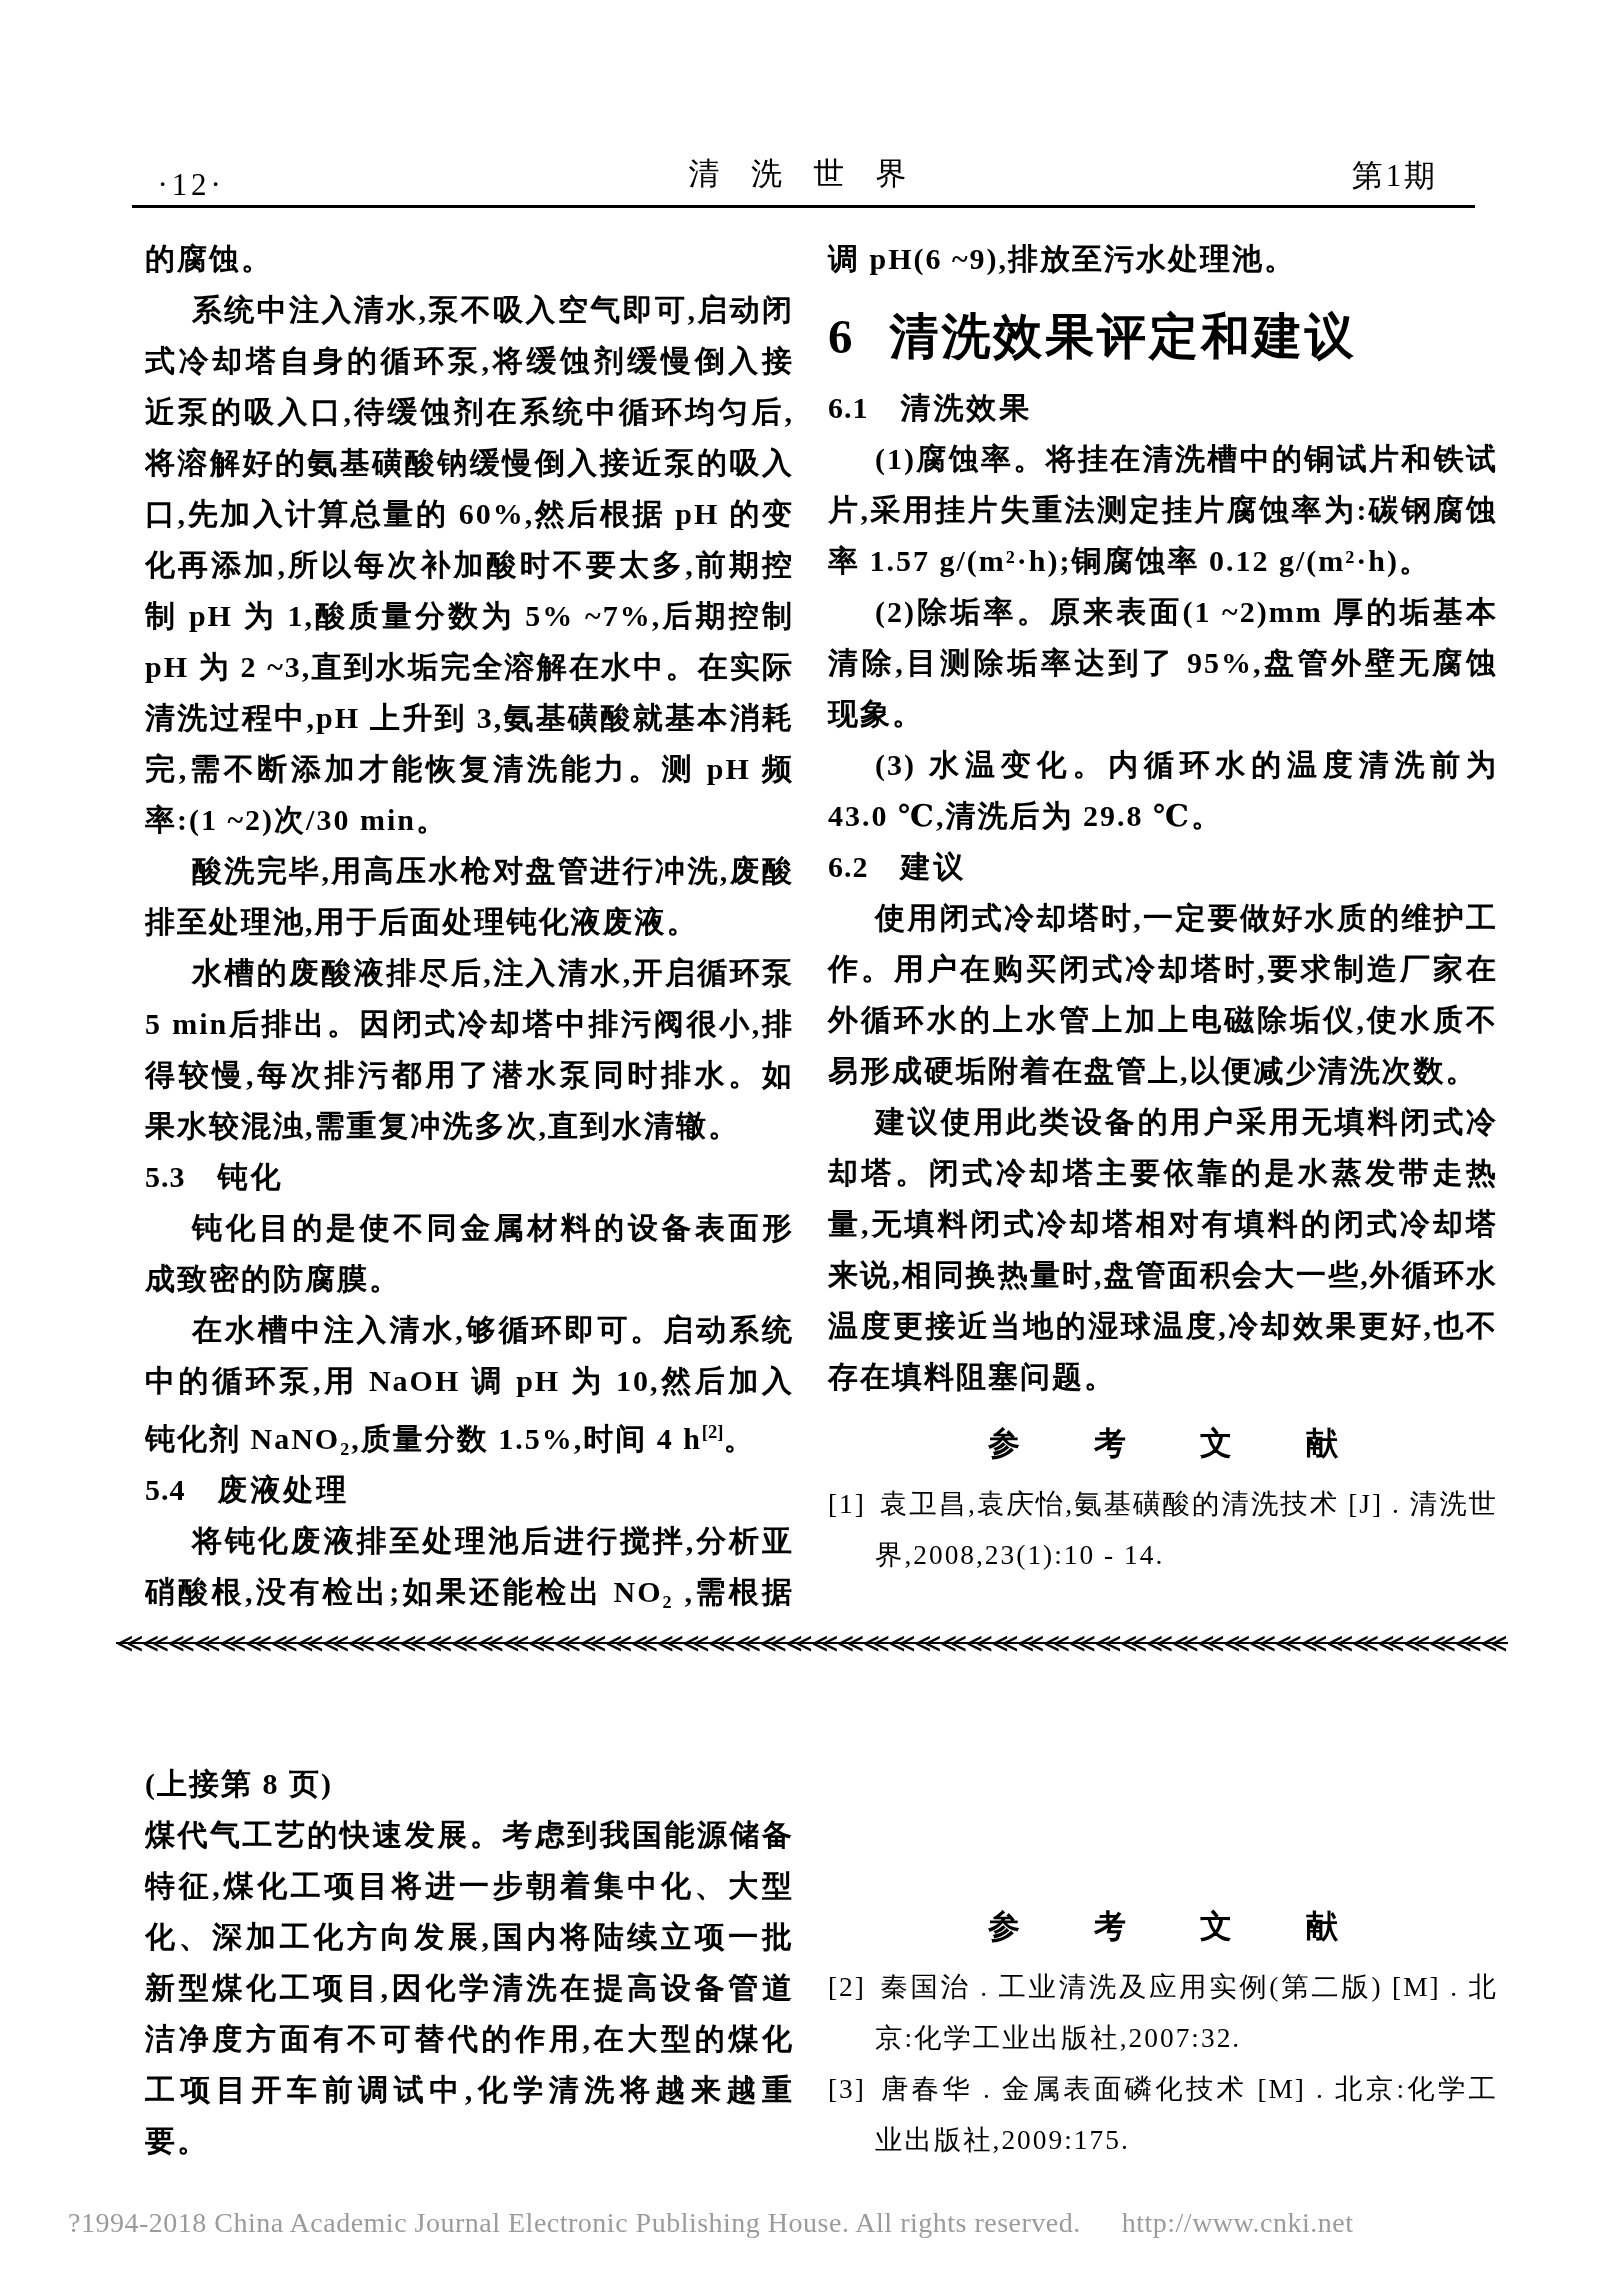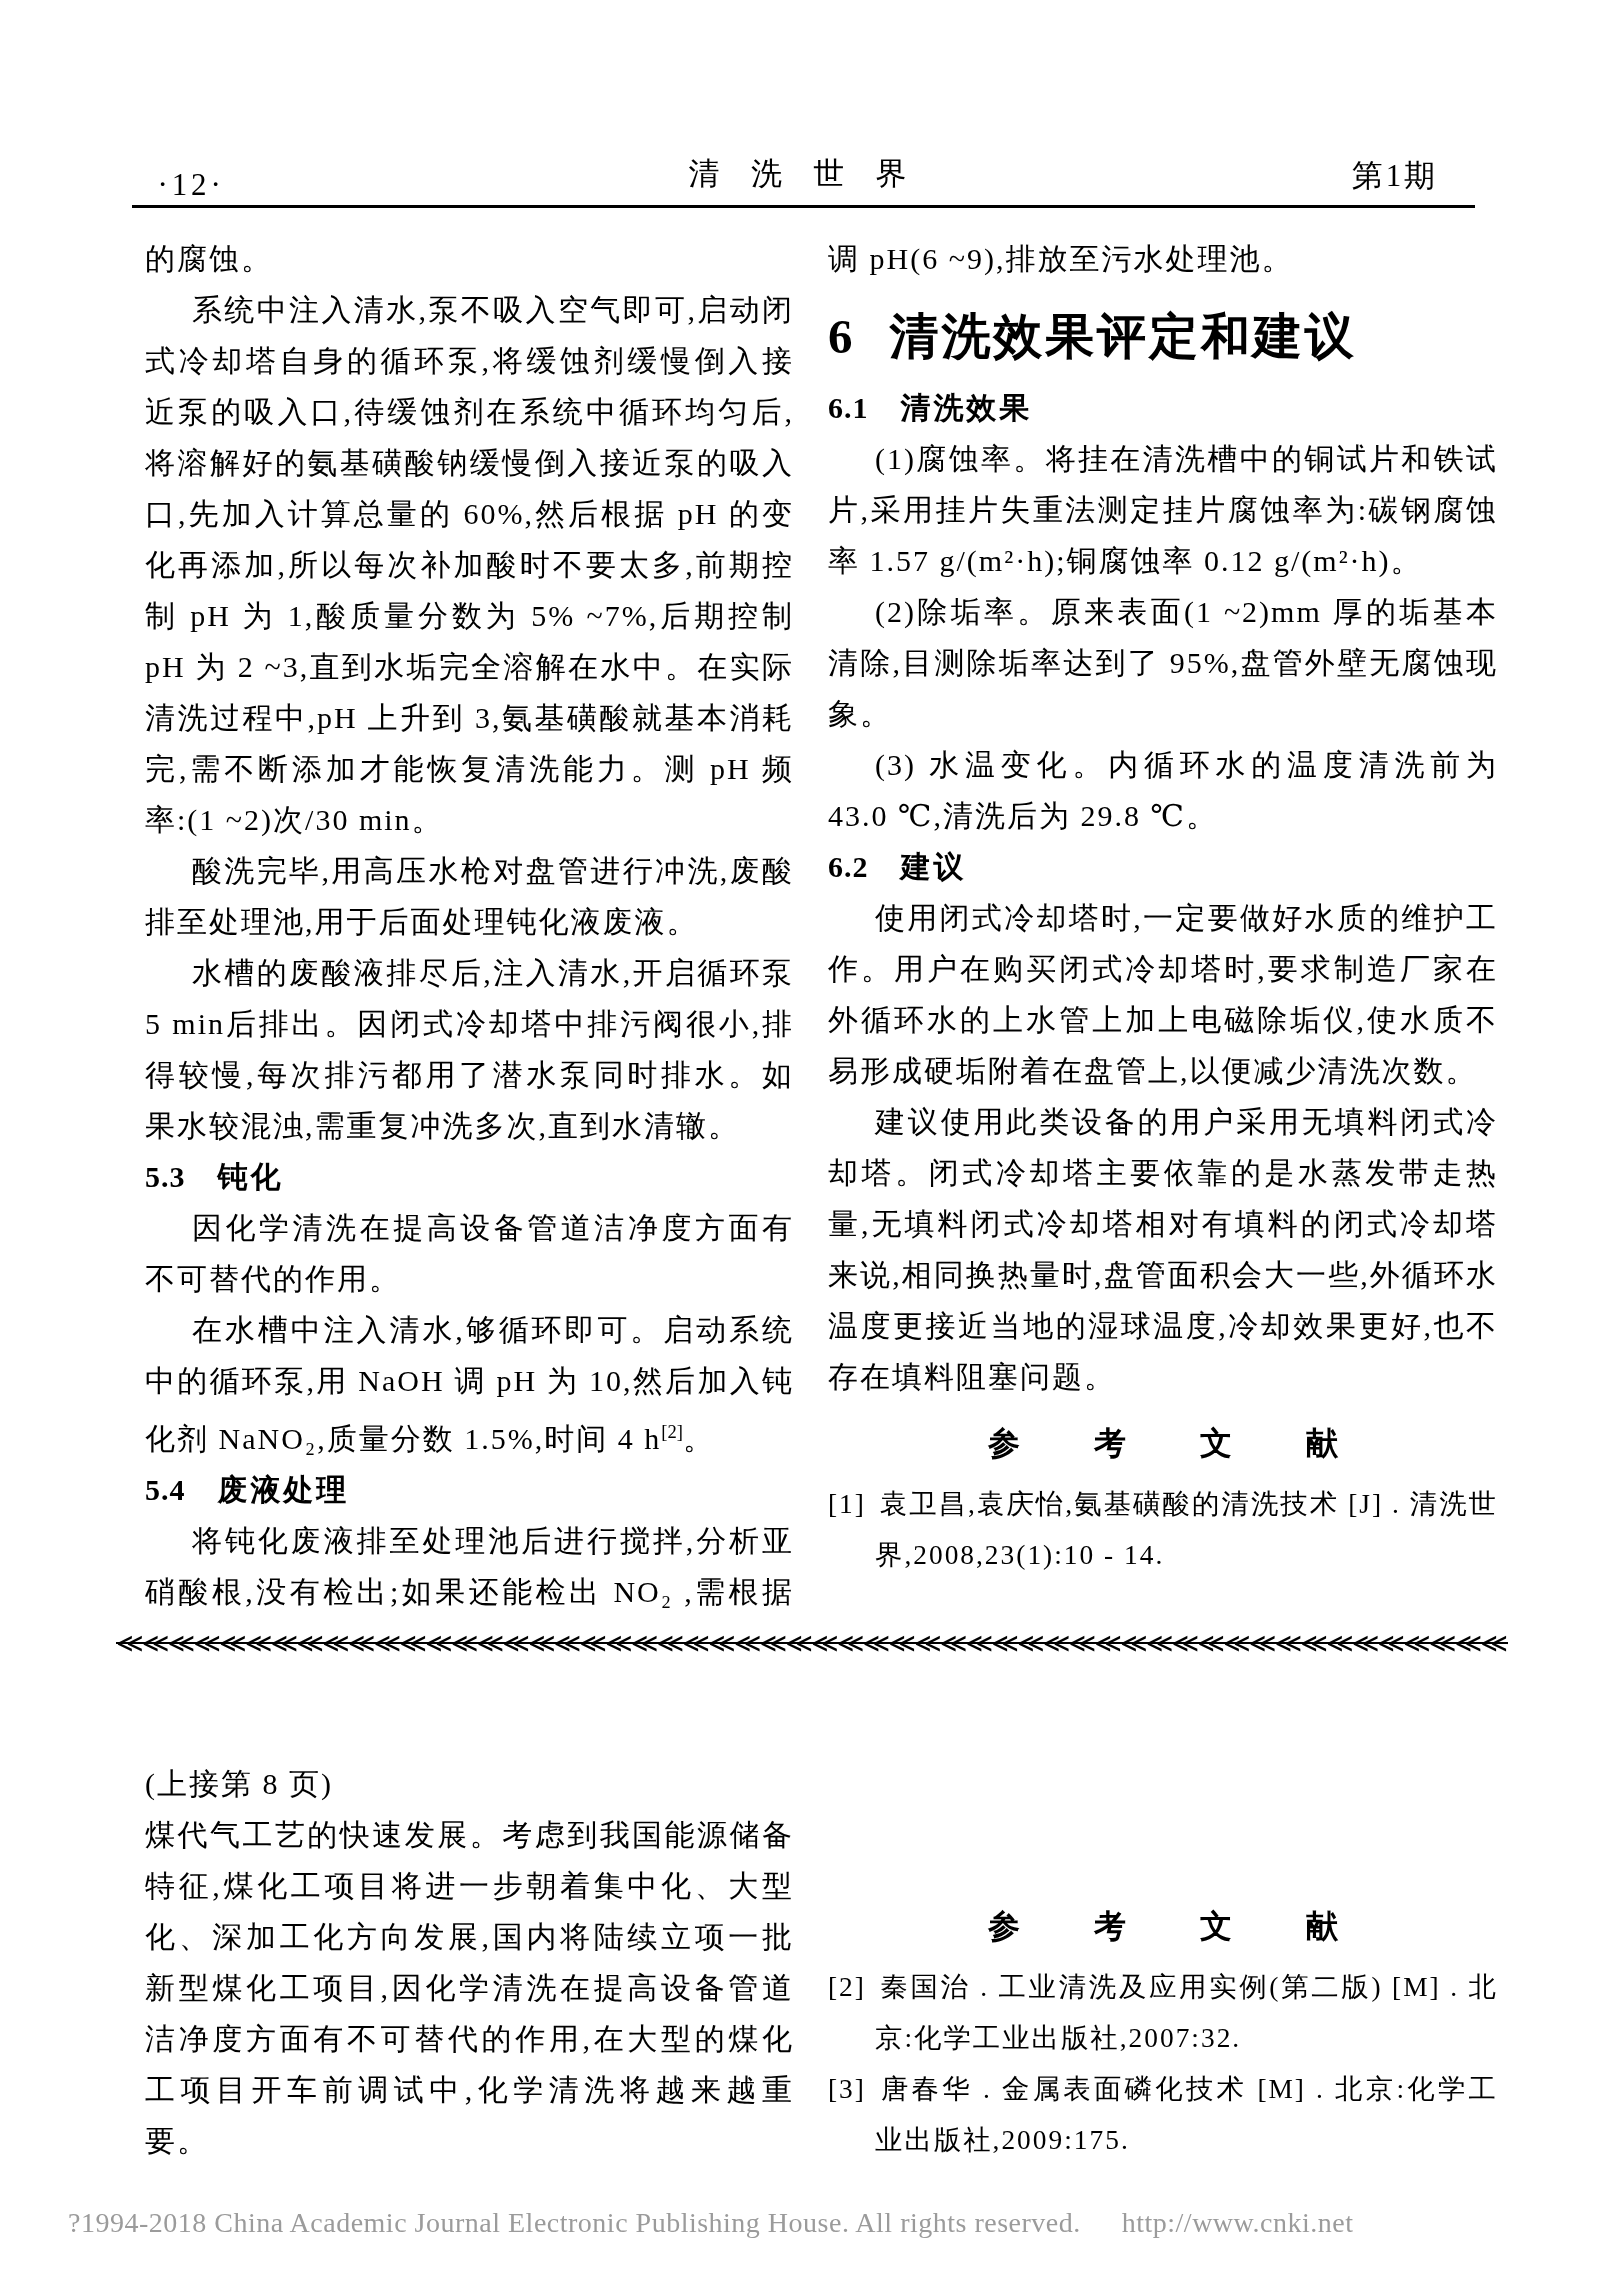--- a/index.html
+++ b/index.html
@@ -28,20 +28,21 @@
   .col.right { width:670px; }
 
   
   .body {
     margin:0;
     font-size:30px;
     line-height:51px;
     letter-spacing:2px;
     text-align:justify;
     text-justify:inter-character;
+    font-weight:bold;
   }
   .indent { text-indent:47px; }
 
   .subhead { margin:0; font-size:30px; line-height:51px; font-weight:bold; }
   .subhead .num { letter-spacing:1px; margin-right:32px; }
   .subhead .t   { letter-spacing:2.9px; }
 
   .bighead { margin:21.6px 0 15.7px 0; font-size:49px; line-height:61px; font-weight:bold; }
   .bighead .num { margin-right:37px; }
   .bighead .t   { letter-spacing:2.9px; }
@@ -98,21 +99,21 @@
   <div class="columns top">
 
     <div class="col left">
       <p class="body">的腐蚀。</p>
       <p class="body indent">系统中注入清水,泵不吸入空气即可,启动闭式冷却塔自身的循环泵,将缓蚀剂缓慢倒入接近泵的吸入口,待缓蚀剂在系统中循环均匀后,将溶解好的氨基磺酸钠缓慢倒入接近泵的吸入口,先加入计算总量的 60%,然后根据 pH 的变化再添加,所以每次补加酸时不要太多,前期控制 pH 为 1,酸质量分数为 5% ~7%,后期控制 pH 为 2 ~3,直到水垢完全溶解在水中。在实际清洗过程中,pH 上升到 3,氨基磺酸就基本消耗完,需不断添加才能恢复清洗能力。测 pH 频率:(1 ~2)次/30 min。</p>
       <p class="body indent">酸洗完毕,用高压水枪对盘管进行冲洗,废酸排至处理池,用于后面处理钝化液废液。</p>
       <p class="body indent">水槽的废酸液排尽后,注入清水,开启循环泵 5 min后排出。因闭式冷却塔中排污阀很小,排得较慢,每次排污都用了潜水泵同时排水。如果水较混浊,需重复冲洗多次,直到水清辙。</p>
       <p class="subhead">
         <span class="num">5.3</span><span class="t">钝化</span>
       </p>
-      <p class="body indent">因化学清洗在提高设备管道洁净度方面有不可替代的作用。</p>
+      <p class="body indent">钝化目的是使不同金属材料的设备表面形成致密的防腐膜。</p>
       <p class="body indent">
         <span>在水槽中注入清水,够循环即可。启动系统中的循环泵,用 NaOH 调 pH 为 10,然后加入钝化剂 NaNO₂,质量分数 1.5%,时间 4 h</span><sup class="cite">[2]</sup><span>。</span>
       </p>
       <p class="subhead">
         <span class="num">5.4</span><span class="t">废液处理</span>
       </p>
       <p class="body indent">将钝化废液排至处理池后进行搅拌,分析亚硝酸根,没有检出;如果还能检出 NO₂ ,需根据亚硝酸钠的量,按 1:1.41 加入氨基磺酸。将废酸用烧碱液</p>
     </div>
 
     <div class="col right">

